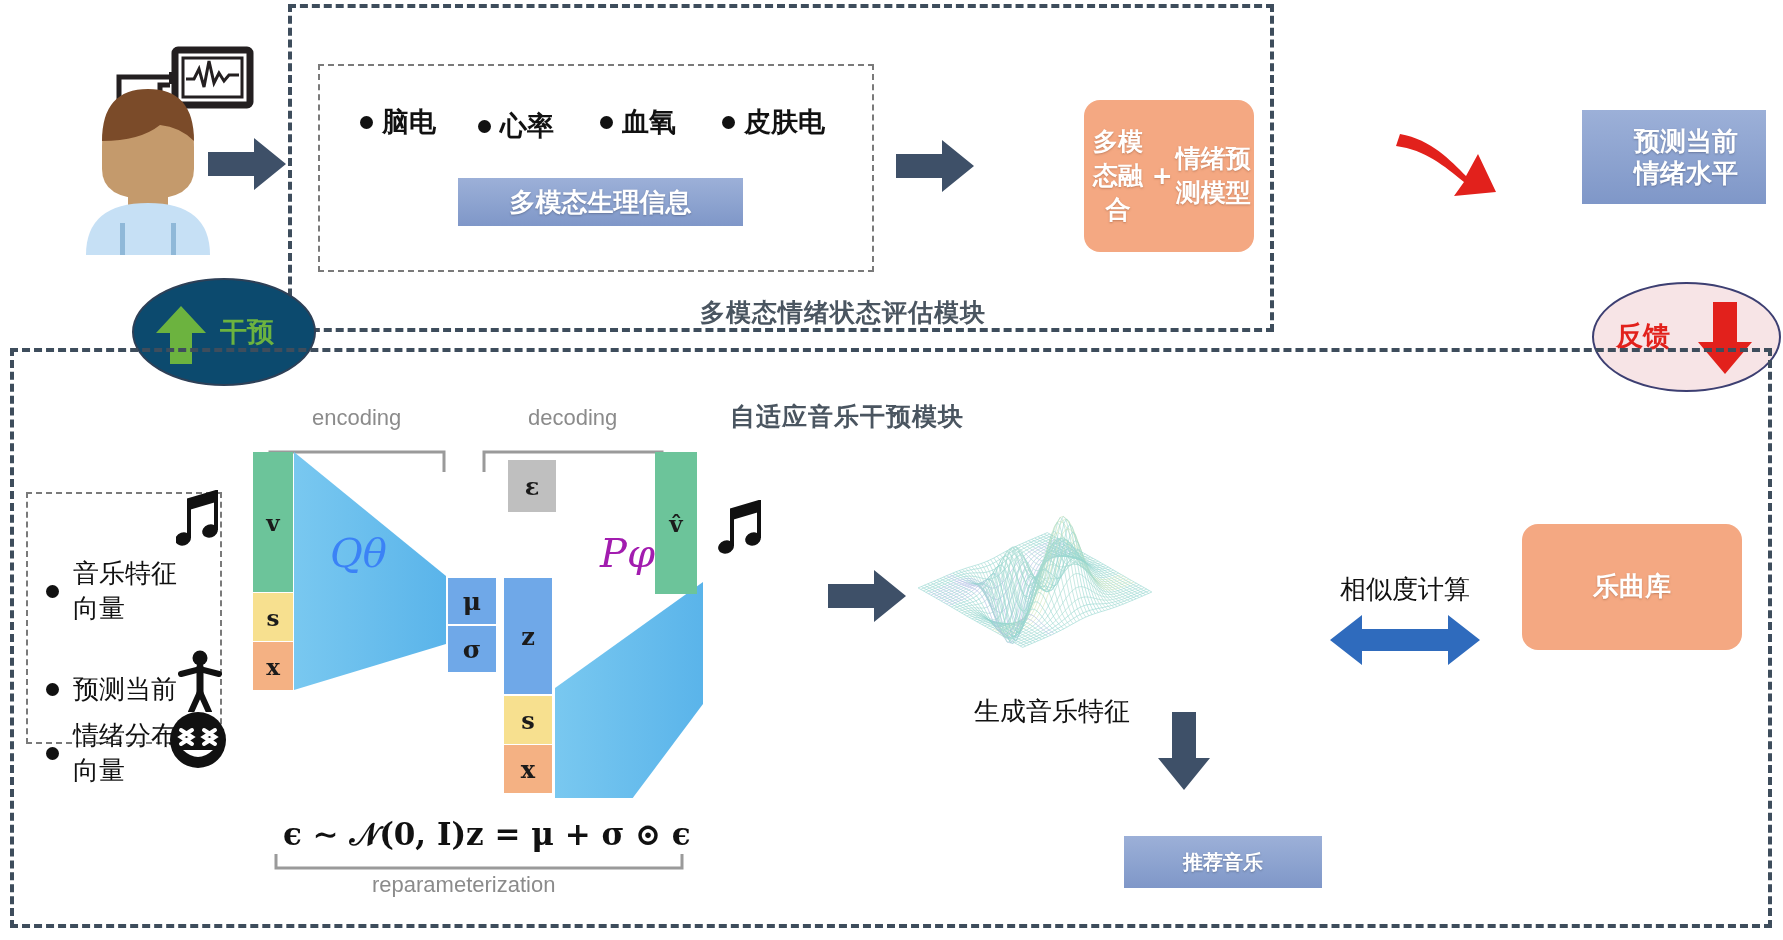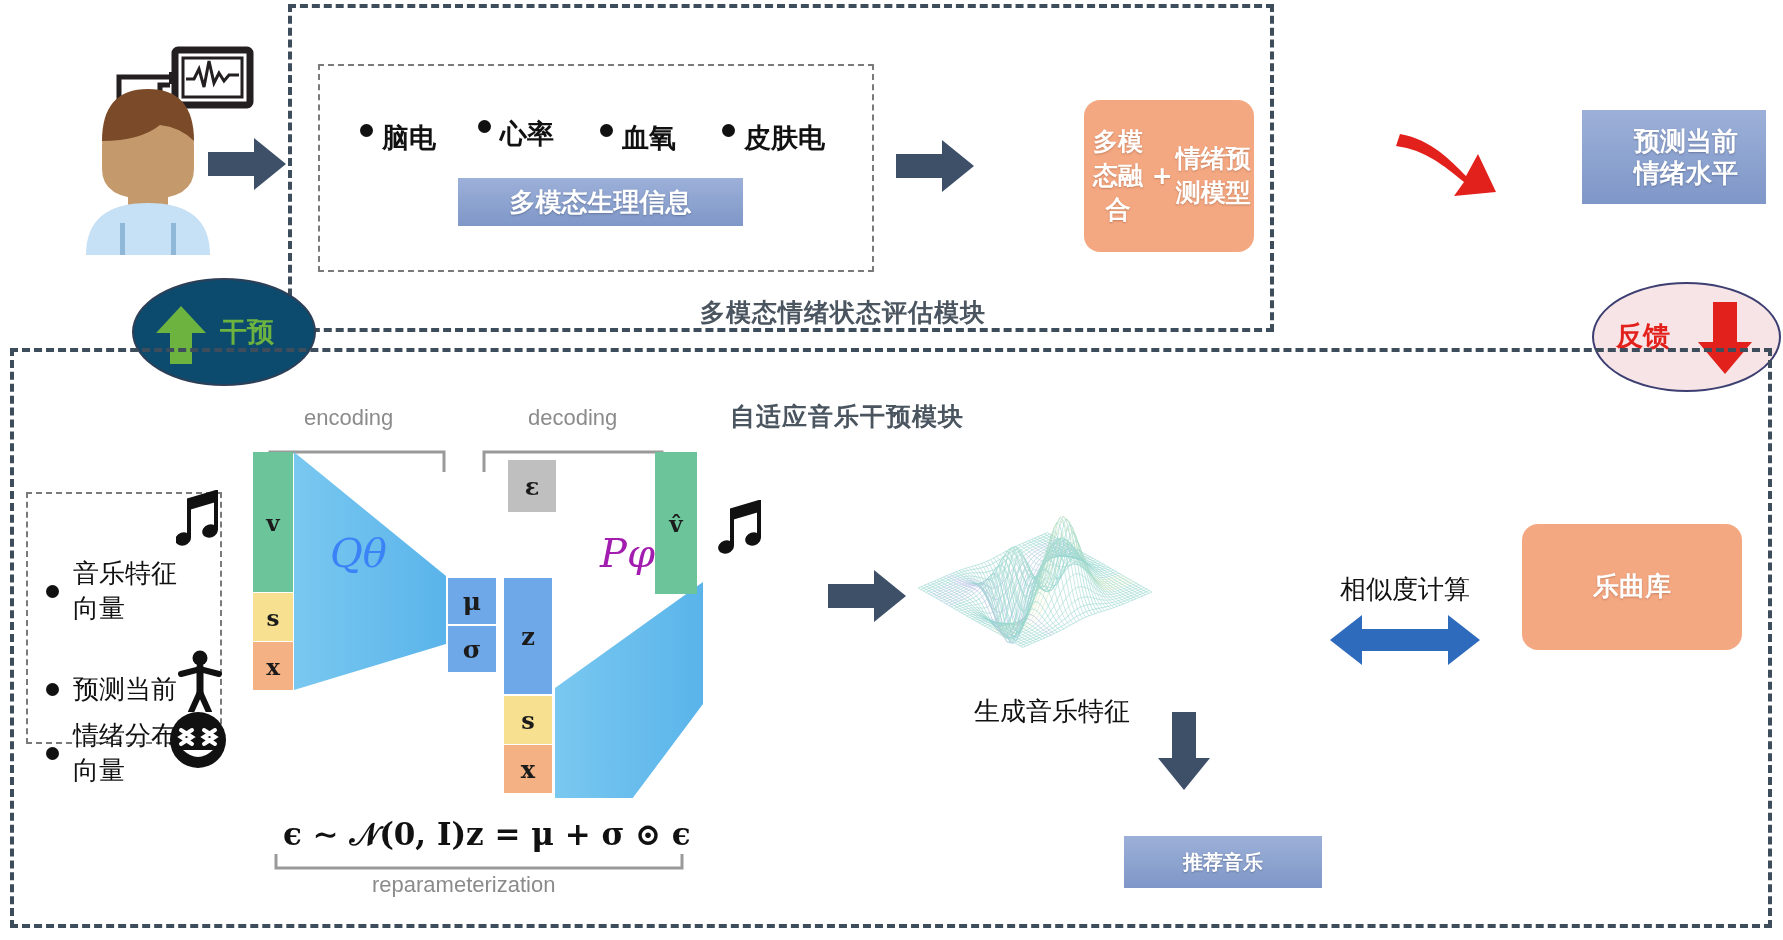--- a/index.html
+++ b/index.html
@@ -14,21 +14,21 @@
   .module-title{font-size:25px;font-weight:bold;color:#4a5560;letter-spacing:1px;}
   
   #signals-box{left:318px;top:64px;width:556px;height:208px;
       border:2px dashed #7a7a7a;box-sizing:border-box;}
   #legend-box{left:26px;top:492px;width:196px;height:252px;
       border:2px dashed #7a7a7a;box-sizing:border-box;}
   
   .bullet-row{display:flex;align-items:center;}
   .dot{width:13px;height:13px;border-radius:50%;background:#111;flex:0 0 auto;}
   .sig-label{font-size:27px;font-weight:bold;color:#111;margin-left:9px;
-      font-family:"DejaVu Sans",sans-serif;margin-top:16px;}
+      font-family:"DejaVu Sans",sans-serif;}
   
   .blue-box{background:linear-gradient(180deg,#9cb0d8 0%,#7f97c8 100%);
       color:#fff;font-weight:bold;display:flex;align-items:center;
       justify-content:center;text-align:center;line-height:1.25;
       font-family:"DejaVu Sans",sans-serif;
       text-shadow:0 1px 2px rgba(60,70,100,.45);}
   .salmon-box{background:#f4a882;color:#fff;font-weight:bold;border-radius:16px;
       display:flex;align-items:center;justify-content:center;text-align:center;
       line-height:1.35;font-family:"DejaVu Sans",sans-serif;
       text-shadow:0 1px 2px rgba(150,90,60,.5);}
@@ -79,21 +79,21 @@
   <svg width="80" height="52" viewBox="0 0 80 52">
       <path d="M0 14 L46 14 L46 0 L78 26 L46 52 L46 38 L0 38 Z" fill="#3e5068"></path>
     </svg>
 </div>
 
 <div class="abs" id="signals-box"></div>
 <div class="abs bullet-row" style="left:360px;top:104px;">
   <span class="dot"></span>
   <span class="sig-label">脑电</span>
 </div>
-<div class="abs bullet-row" style="left:478px;top:100px;">
+<div class="abs bullet-row" style="left:478px;top:108px;">
   <span class="dot"></span>
   <span class="sig-label">心率</span>
 </div>
 <div class="abs bullet-row" style="left:600px;top:104px;">
   <span class="dot"></span>
   <span class="sig-label">血氧</span>
 </div>
 <div class="abs bullet-row" style="left:722px;top:104px;">
   <span class="dot"></span>
   <span class="sig-label">皮肤电</span>
@@ -190,21 +190,21 @@
     <path d="M13 38 q15 14 30 0 z" fill="#fff"></path>
   </svg>
 </div>
 
 <div class="abs" style="left:268px;top:432px;">
   <svg width="450" height="42" viewBox="0 0 450 42">
     <path d="M2 40 L2 20 L176 20 L176 40" fill="none" stroke="#9a9a9a" stroke-width="3"></path>
     <path d="M216 40 L216 20 L394 20 L394 40" fill="none" stroke="#9a9a9a" stroke-width="3"></path>
   </svg>
 </div>
-<div class="abs brace-label" style="left:304px;top:405px;">encoding</div>
+<div class="abs brace-label" style="left:312px;top:405px;">encoding</div>
 <div class="abs brace-label" style="left:528px;top:405px;">decoding</div>
 
 <div class="abs vblock" style="left:253px;top:452px;width:40px;height:140px;background:#6cc49a;font-size:23px;">v</div>
 <div class="abs vblock" style="left:253px;top:593px;width:40px;height:48px;background:#f7e08f;font-size:23px;">s</div>
 <div class="abs vblock" style="left:253px;top:642px;width:40px;height:48px;background:#f4b183;font-size:23px;">x</div>
 
 <div class="abs" style="left:294px;top:452px;">
   <svg width="152" height="240" viewBox="0 0 152 240">
     <defs>
         <linearGradient id="gQ" x1="0" y1="0" x2="1" y2="0">

